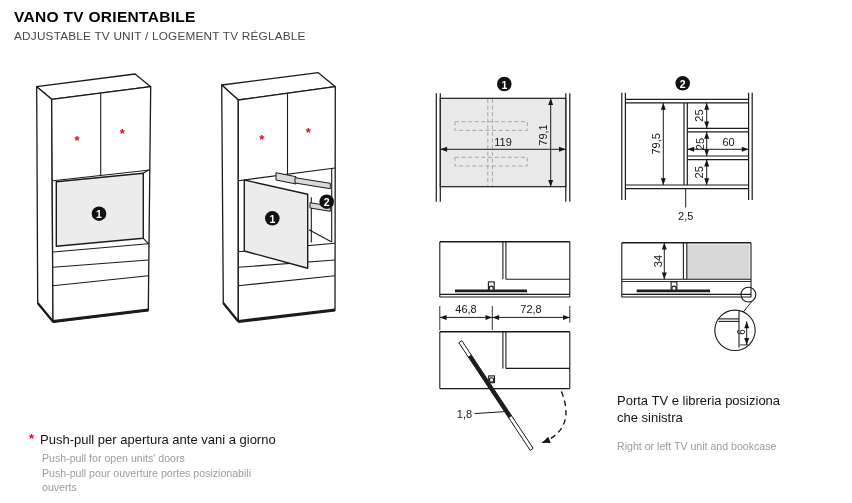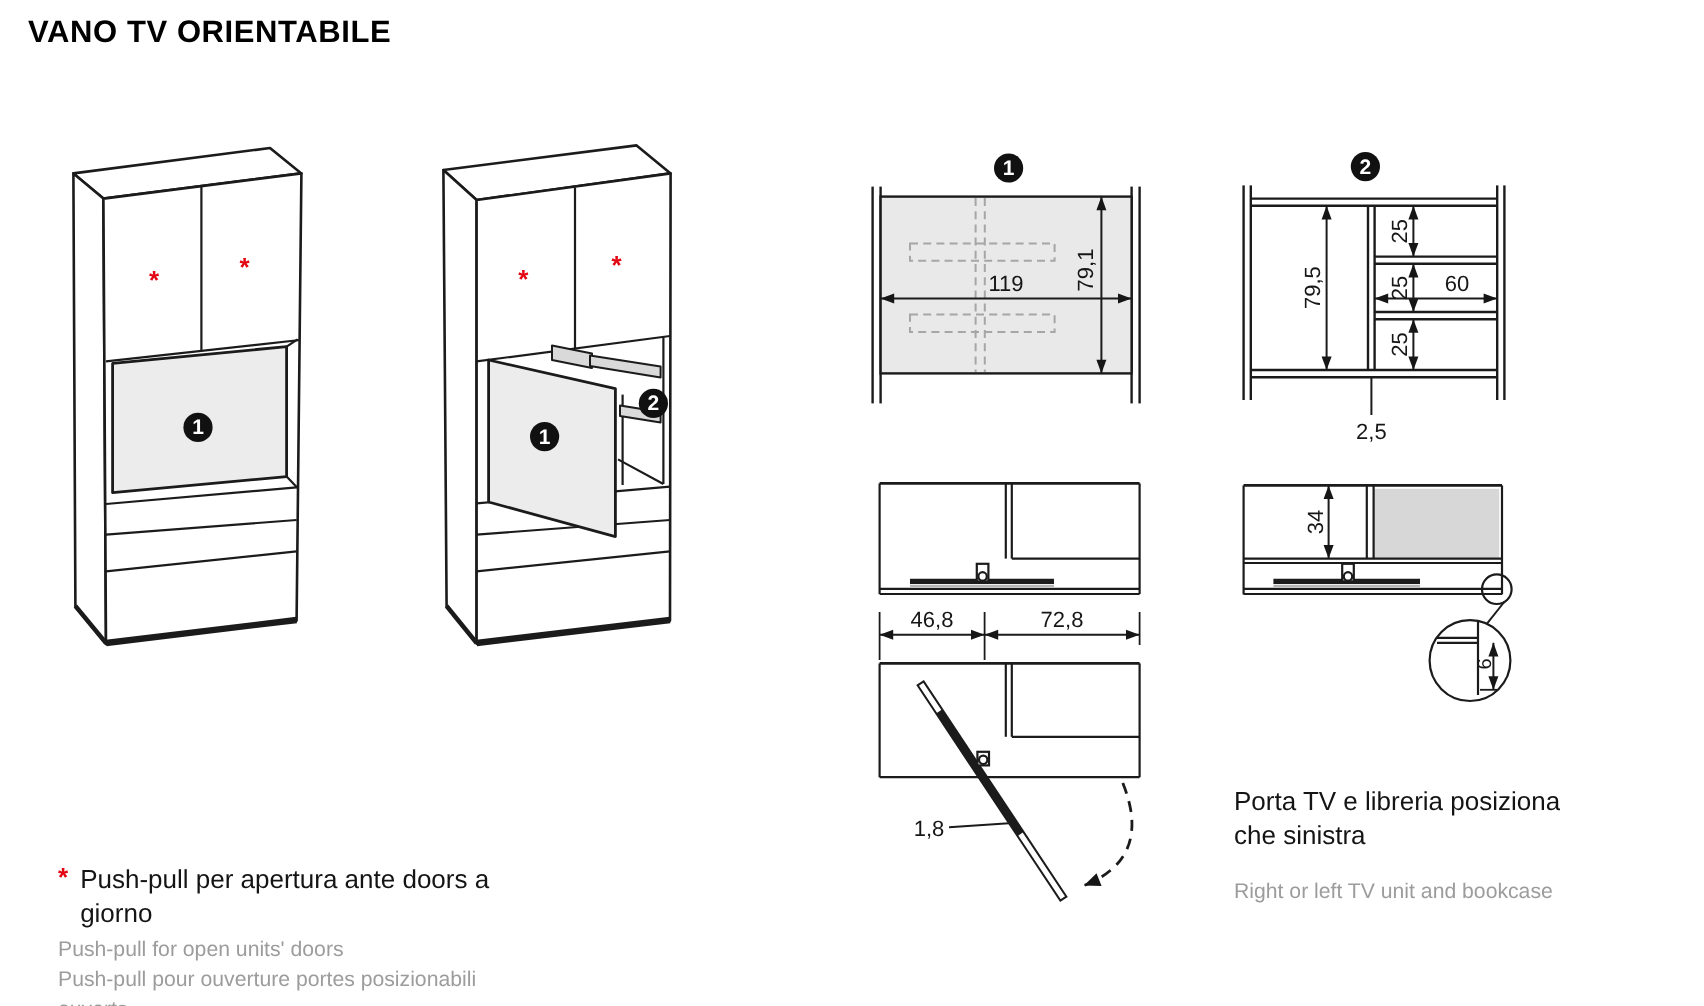--- a/index.html
+++ b/index.html
@@ -12,34 +12,35 @@
   svg text{font-family:"Liberation Sans",sans-serif;fill:#161616;}
   .dim{font-size:11px;}
   .dim-sm{font-size:10px;}
   .badge-t{font-size:10.5px;font-weight:bold;fill:#fff;}
   .ast{font-size:13px;font-weight:bold;fill:#e30613;}
   .note{position:absolute;color:#141414;}
   .note .hd{font-size:13px;line-height:1.32;color:#141414;}
   .note .muted{color:#9c9c9c;font-size:10.6px;line-height:1.38;}
   .note-left{left:29px;top:431px;width:255px;}
   .note-left .row{display:flex;align-items:flex-start;}
-  .note-left .muted{margin-top:3px;width:225px;}
+  .note-left .muted{margin-left:13px;margin-top:3px;width:225px;}
   .star{color:#e30613;font-weight:bold;font-size:13px;margin-right:6px;line-height:1.2;}
   .note-right{left:617px;top:392px;width:235px;}
   .note-right .hd{width:245px;}
   .note-right .muted.m1{margin-top:13px;}
   .note-right .muted.m2{margin-top:10px;}
 </style>
 </head>
 <body>
 
 <div class="page">
 
   <div class="hdr">
     <h1>VANO TV ORIENTABILE</h1>
+    <div class="sub">ADJUSTABLE TV UNIT / LOGEMENT TV RÉGLABLE</div>
   </div>
 
   <svg class="draw" width="852" height="503" viewBox="0 0 852 503">
     <defs>
       <marker id="aE" markerWidth="8" markerHeight="6" refX="7.3" refY="3" orient="auto" markerUnits="userSpaceOnUse">
         <path d="M0.5,0.5 L7.3,3 L0.5,5.5 Z" fill="#161616"></path>
       </marker>
       <marker id="aS" markerWidth="8" markerHeight="6" refX="0.7" refY="3" orient="auto" markerUnits="userSpaceOnUse">
         <path d="M7.5,0.5 L0.7,3 L7.5,5.5 Z" fill="#161616"></path>
       </marker>
@@ -232,21 +233,21 @@
         <line x1="746.7" y1="321.4" x2="746.7" y2="344.9" stroke-width="1" marker-start="url(#aS)" marker-end="url(#aE)"></line>
       </g>
     </g>
     <text class="dim" x="661.5" y="261" text-anchor="middle" transform="rotate(-90 661.5 261)">34</text>
     <text class="dim-sm" x="745.3" y="332" text-anchor="middle" transform="rotate(-90 745.3 332)">6</text>
   </svg>
 
   <div class="note note-left">
     <div class="row">
       <span class="star">*</span>
-      <span class="hd">Push-pull per apertura ante doors a giorno</span>
+      <span class="hd">Push-pull per apertura ante vani a giorno</span>
     </div>
     <div class="muted">
       <div>Push-pull for open units' doors</div>
       <div>Push-pull pour ouverture portes posizionabili ouverts</div>
     </div>
   </div>
 
   <div class="note note-right">
     <div class="hd">Porta TV e libreria posizionabili sia destra che sinistra</div>
     <div class="muted m1">Right or left TV unit and bookcase</div>

